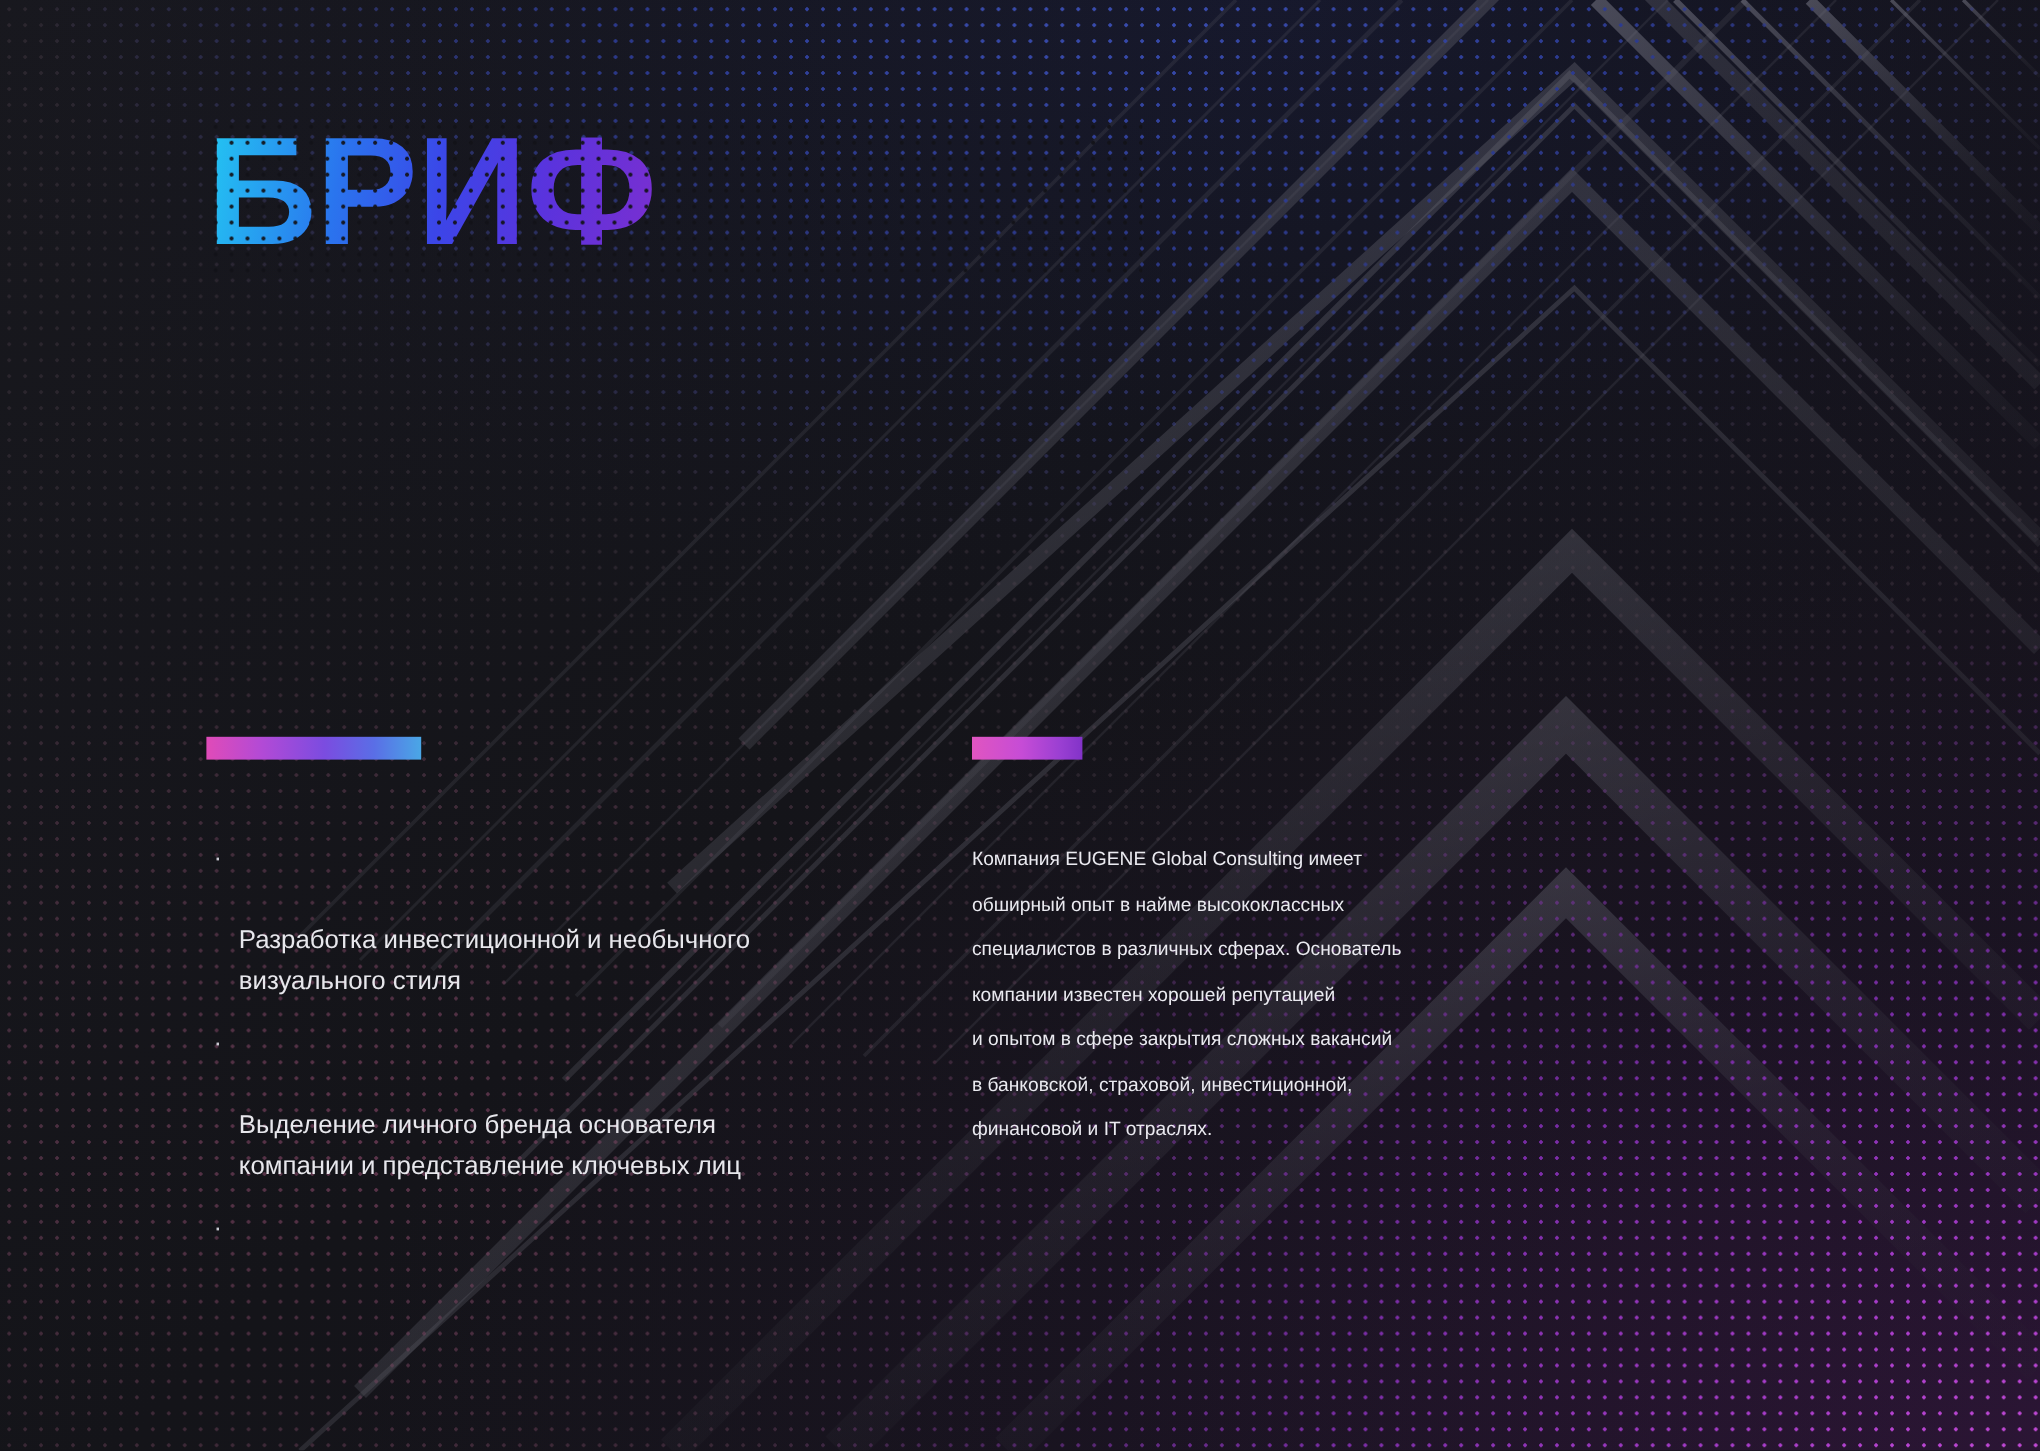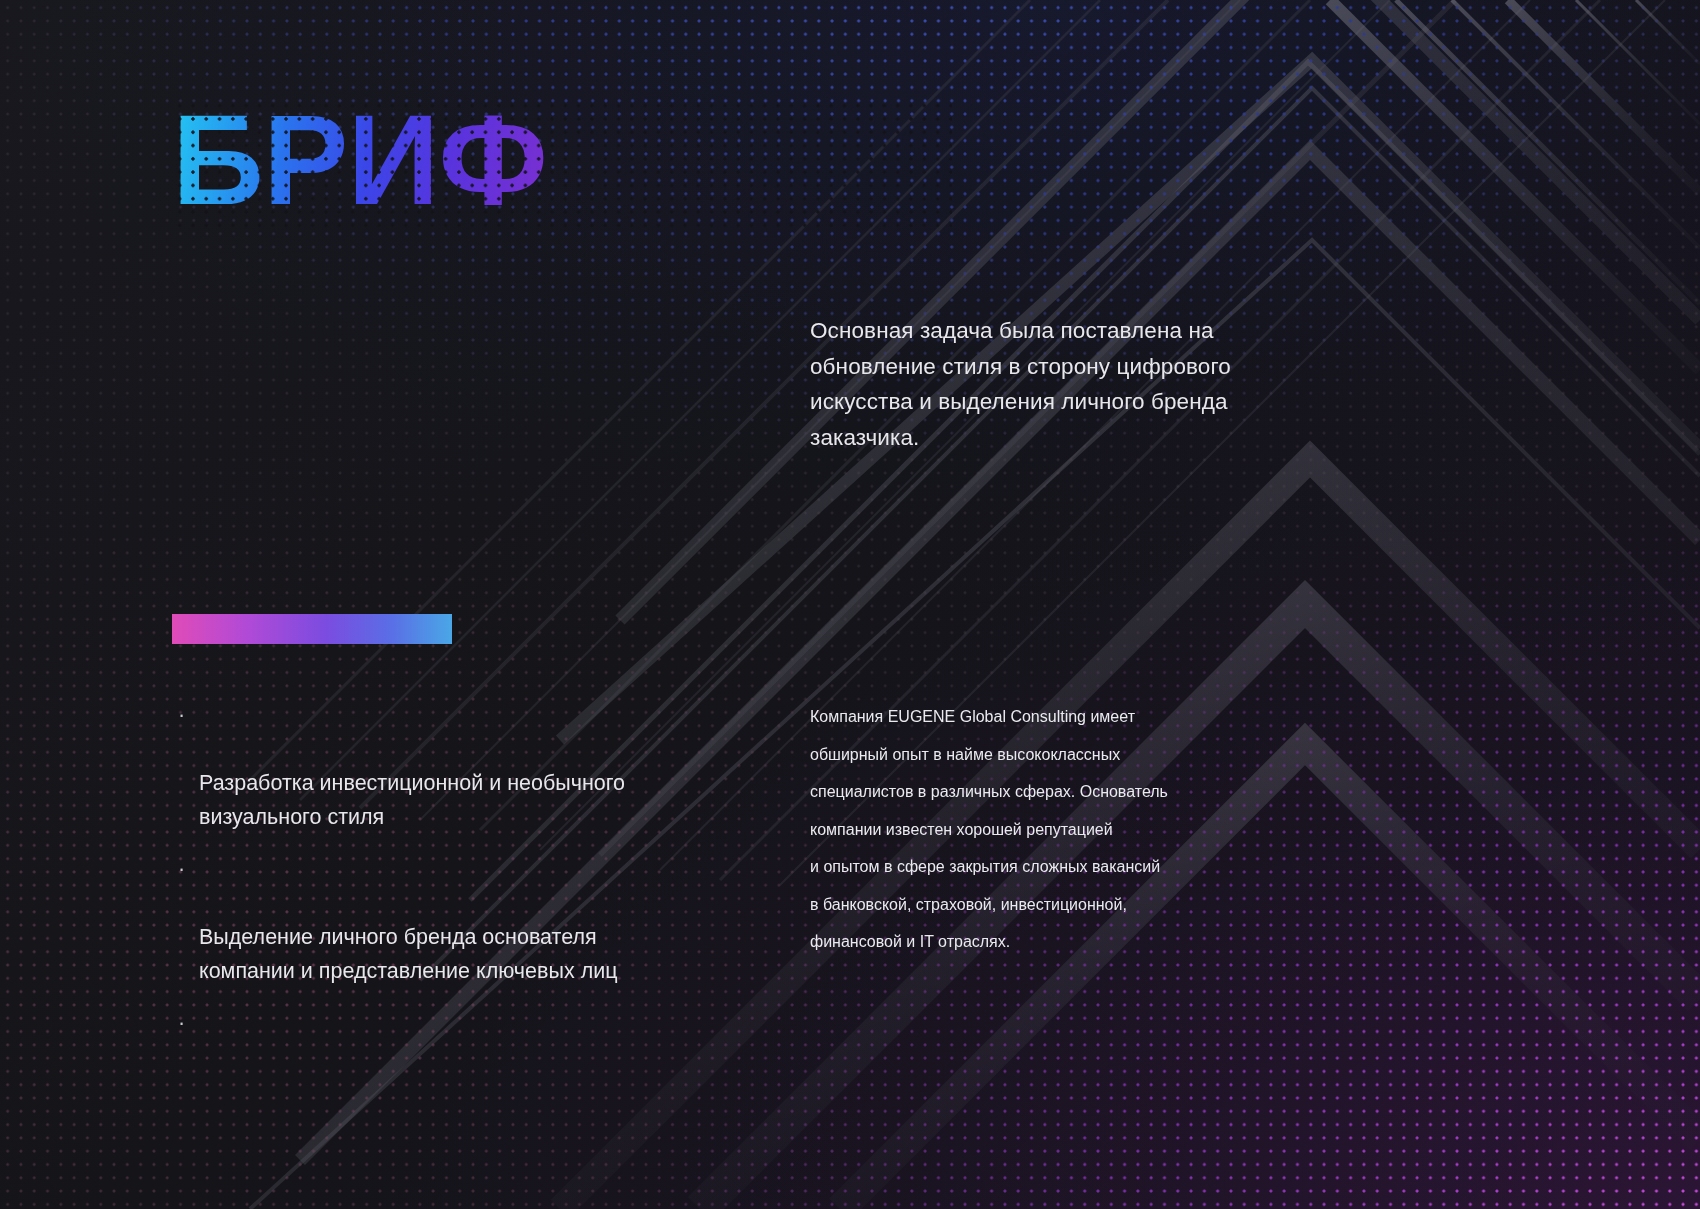--- a/index.html
+++ b/index.html
@@ -93,21 +93,21 @@
     top:313px;
     font-size:22.5px;
     line-height:35.5px;
     color:#e7e7ec;
     font-weight:400;
     letter-spacing:.1px;
   }
   .lead p{ white-space:pre-line; }
 
   .heading{
-    font-size:30px;
+    font-size:19px;
     font-weight:800;
     line-height:1;
     letter-spacing:.2px;
     -webkit-background-clip:text;
     background-clip:text;
     color:transparent;
     -webkit-text-fill-color:transparent;
     display:inline-block;
   }
   .heading.tasks{
@@ -233,27 +233,24 @@
         <span class="bullet-dot">·</span>
         <span>Выделение личного бренда основателя
 компании и представление ключевых лиц</span>
       </li>
       <li>
         <span class="bullet-dot">·</span>
       </li>
     </ul>
   </div>
 
-  <div class="col-right lead" style="top:313px;">
-    <p>Основная задача была поставлена на
-обновление стиля в сторону цифрового
-искусства и выделения личного бренда
-заказчика.</p>
-  </div>
-
+
+  <div class="col-right" style="top:614px;">
+    <span class="heading client">Заказчик:</span>
+  </div>
 
   <div class="col-right" style="top:698px;">
     <p class="client-body">Компания EUGENE Global Consulting имеет
 обширный опыт в найме высококлассных
 специалистов в различных сферах. Основатель
 компании известен хорошей репутацией
 и опытом в сфере закрытия сложных вакансий
 в банковской, страховой, инвестиционной,
 финансовой и IT отраслях.</p>
   </div>

